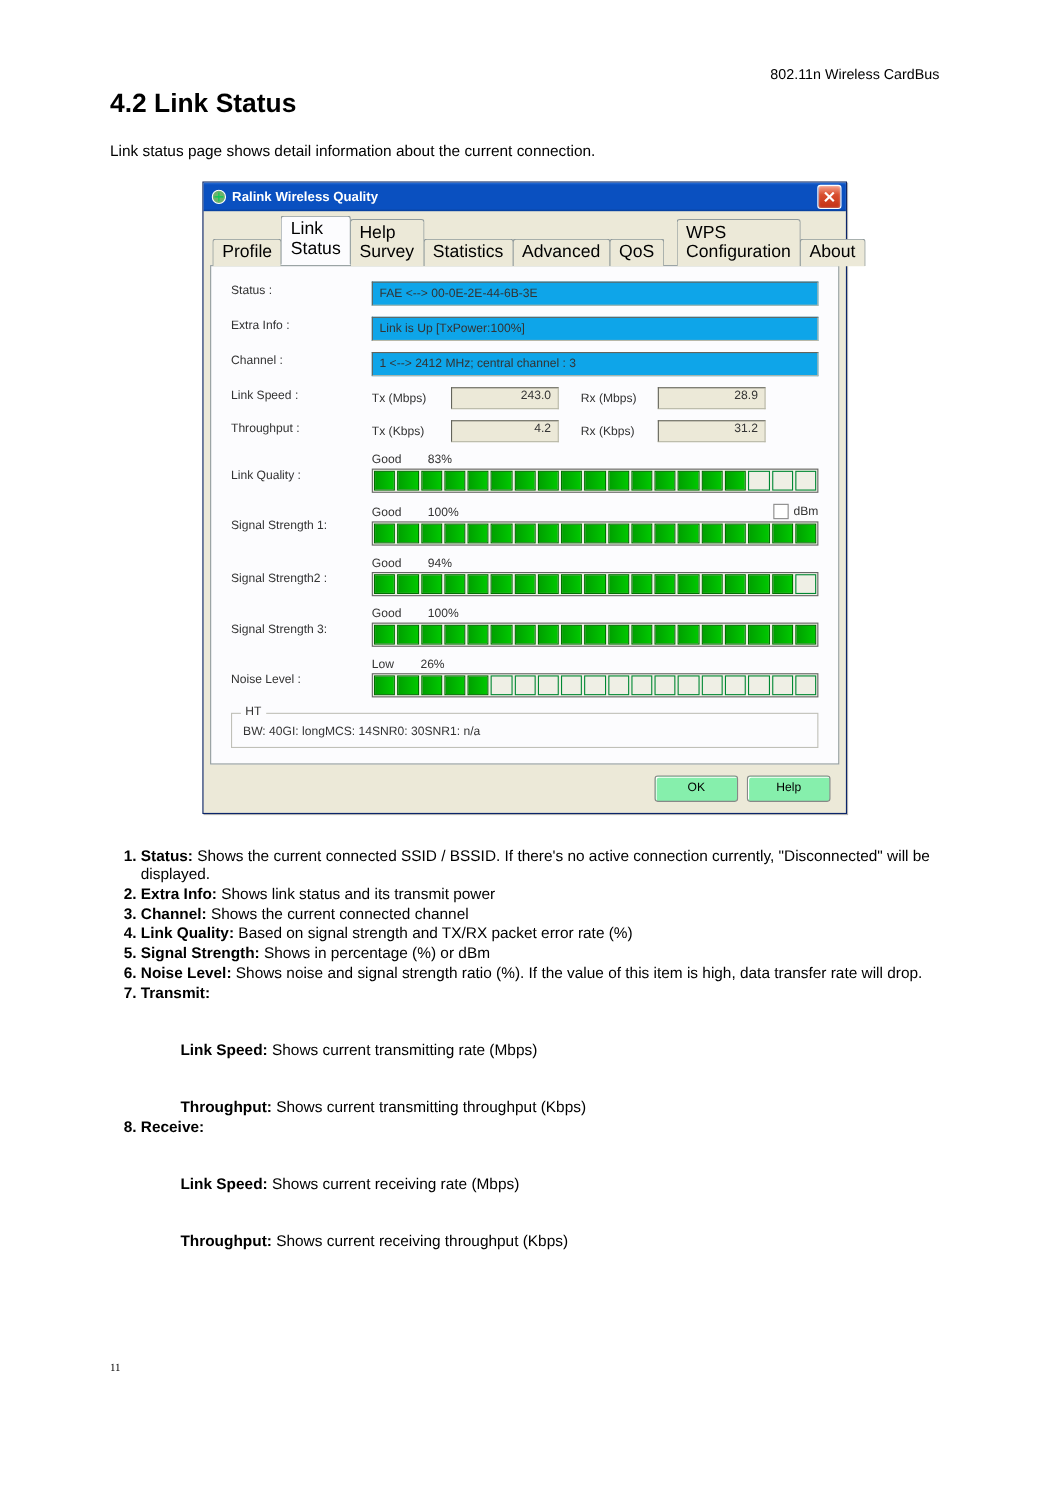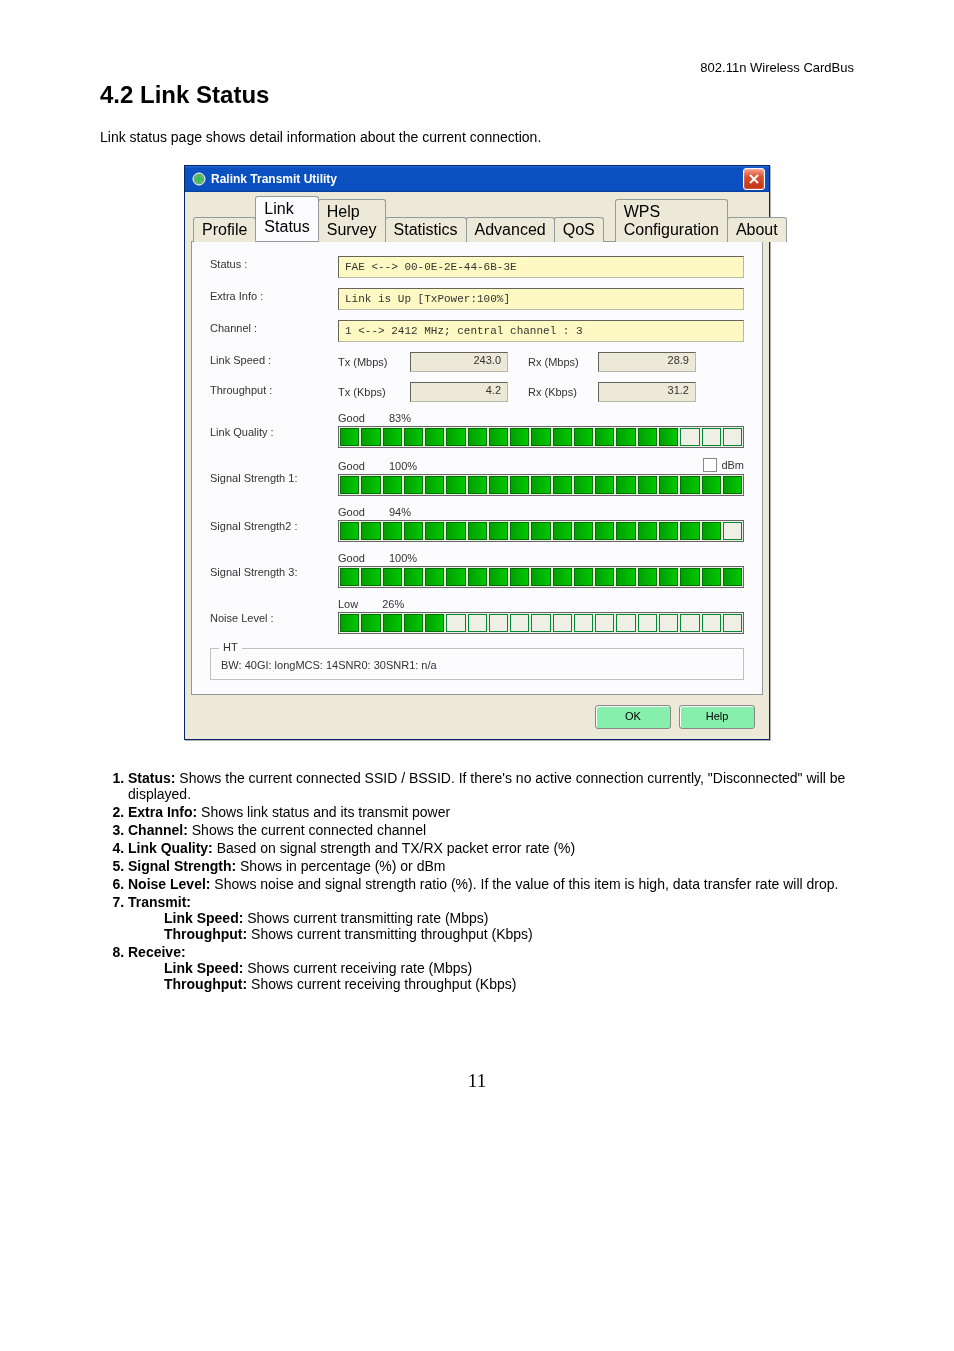--- a/index.html
+++ b/index.html
@@ -111,26 +111,25 @@
   .linkstatus-grid {
     display: grid;
     grid-template-columns: 120px 1fr;
     row-gap: 10px;
     column-gap: 8px;
     color: #333;
   }
   .ls-label { padding-top: 2px; }
   .ls-box {
     border: 1px inset #b8b8a8;
-    background: #fef9c3;
+    background: #0ea5e9;
     padding: 2px 6px;
     color: #333;
     height: 16px;
     line-height: 16px;
-    font-family: Liberation Mono, monospace;
   }
   .speed-row {
     display: flex;
     align-items: center;
     gap: 8px;
   }
   .speed-row .lbl-left { width: 64px; }
   .speed-row .val {
     border: 1px inset #b8b8a8;
     background: #ece9d8;
@@ -209,48 +208,48 @@
     box-shadow: inset 1px 1px 0 #fff;
   }
 
   
   ol.desc-list {
     padding-left: 28px;
     margin: 0;
   }
   ol.desc-list > li { margin-bottom: 2px; }
   ol.desc-list > li::marker { font-weight: bold; }
-  .subindent { padding-left: 36px; }
+  .subindent { padding-left: 36px; margin-top: 36px; }
 
   .page-number {
-    text-align: center;
+    text-align: left;
     font-family: "Times New Roman", serif;
-    font-size: 19px;
-    margin-top: 78px;
+    font-size: 10px;
+    margin-top: 102px;
     color: #000;
   }
 </style>
 </head>
 <body>
 
 <div class="page">
   <div class="header-text">802.11n Wireless CardBus</div>
   <h2 class="section-title">4.2 Link Status</h2>
   <div class="intro">Link status page shows detail information about the current connection.</div>
 
   <div class="dialog-wrap">
     <div class="dialog">
       <div class="titlebar">
         <span class="icon">
           <svg width="14" height="14" viewBox="0 0 14 14">
               <circle cx="7" cy="7" r="6" fill="#6db36d" stroke="#fff" stroke-width="1"></circle>
               <path d="M3 7h8M7 3v8" stroke="#0c5" stroke-width="1"></path>
             </svg>
         </span>
-        <span class="title">Ralink Transmit Utility</span>
+        <span class="title">Ralink Wireless Quality</span>
         <span class="close">
           <svg width="10" height="10" viewBox="0 0 10 10">
               <path d="M1 1l8 8M9 1l-8 8" stroke="#fff" stroke-width="2"></path>
             </svg>
         </span>
       </div>
 
       <div class="dialog-body">
         <div class="tabs">
           <div class="tab">Profile</div>

